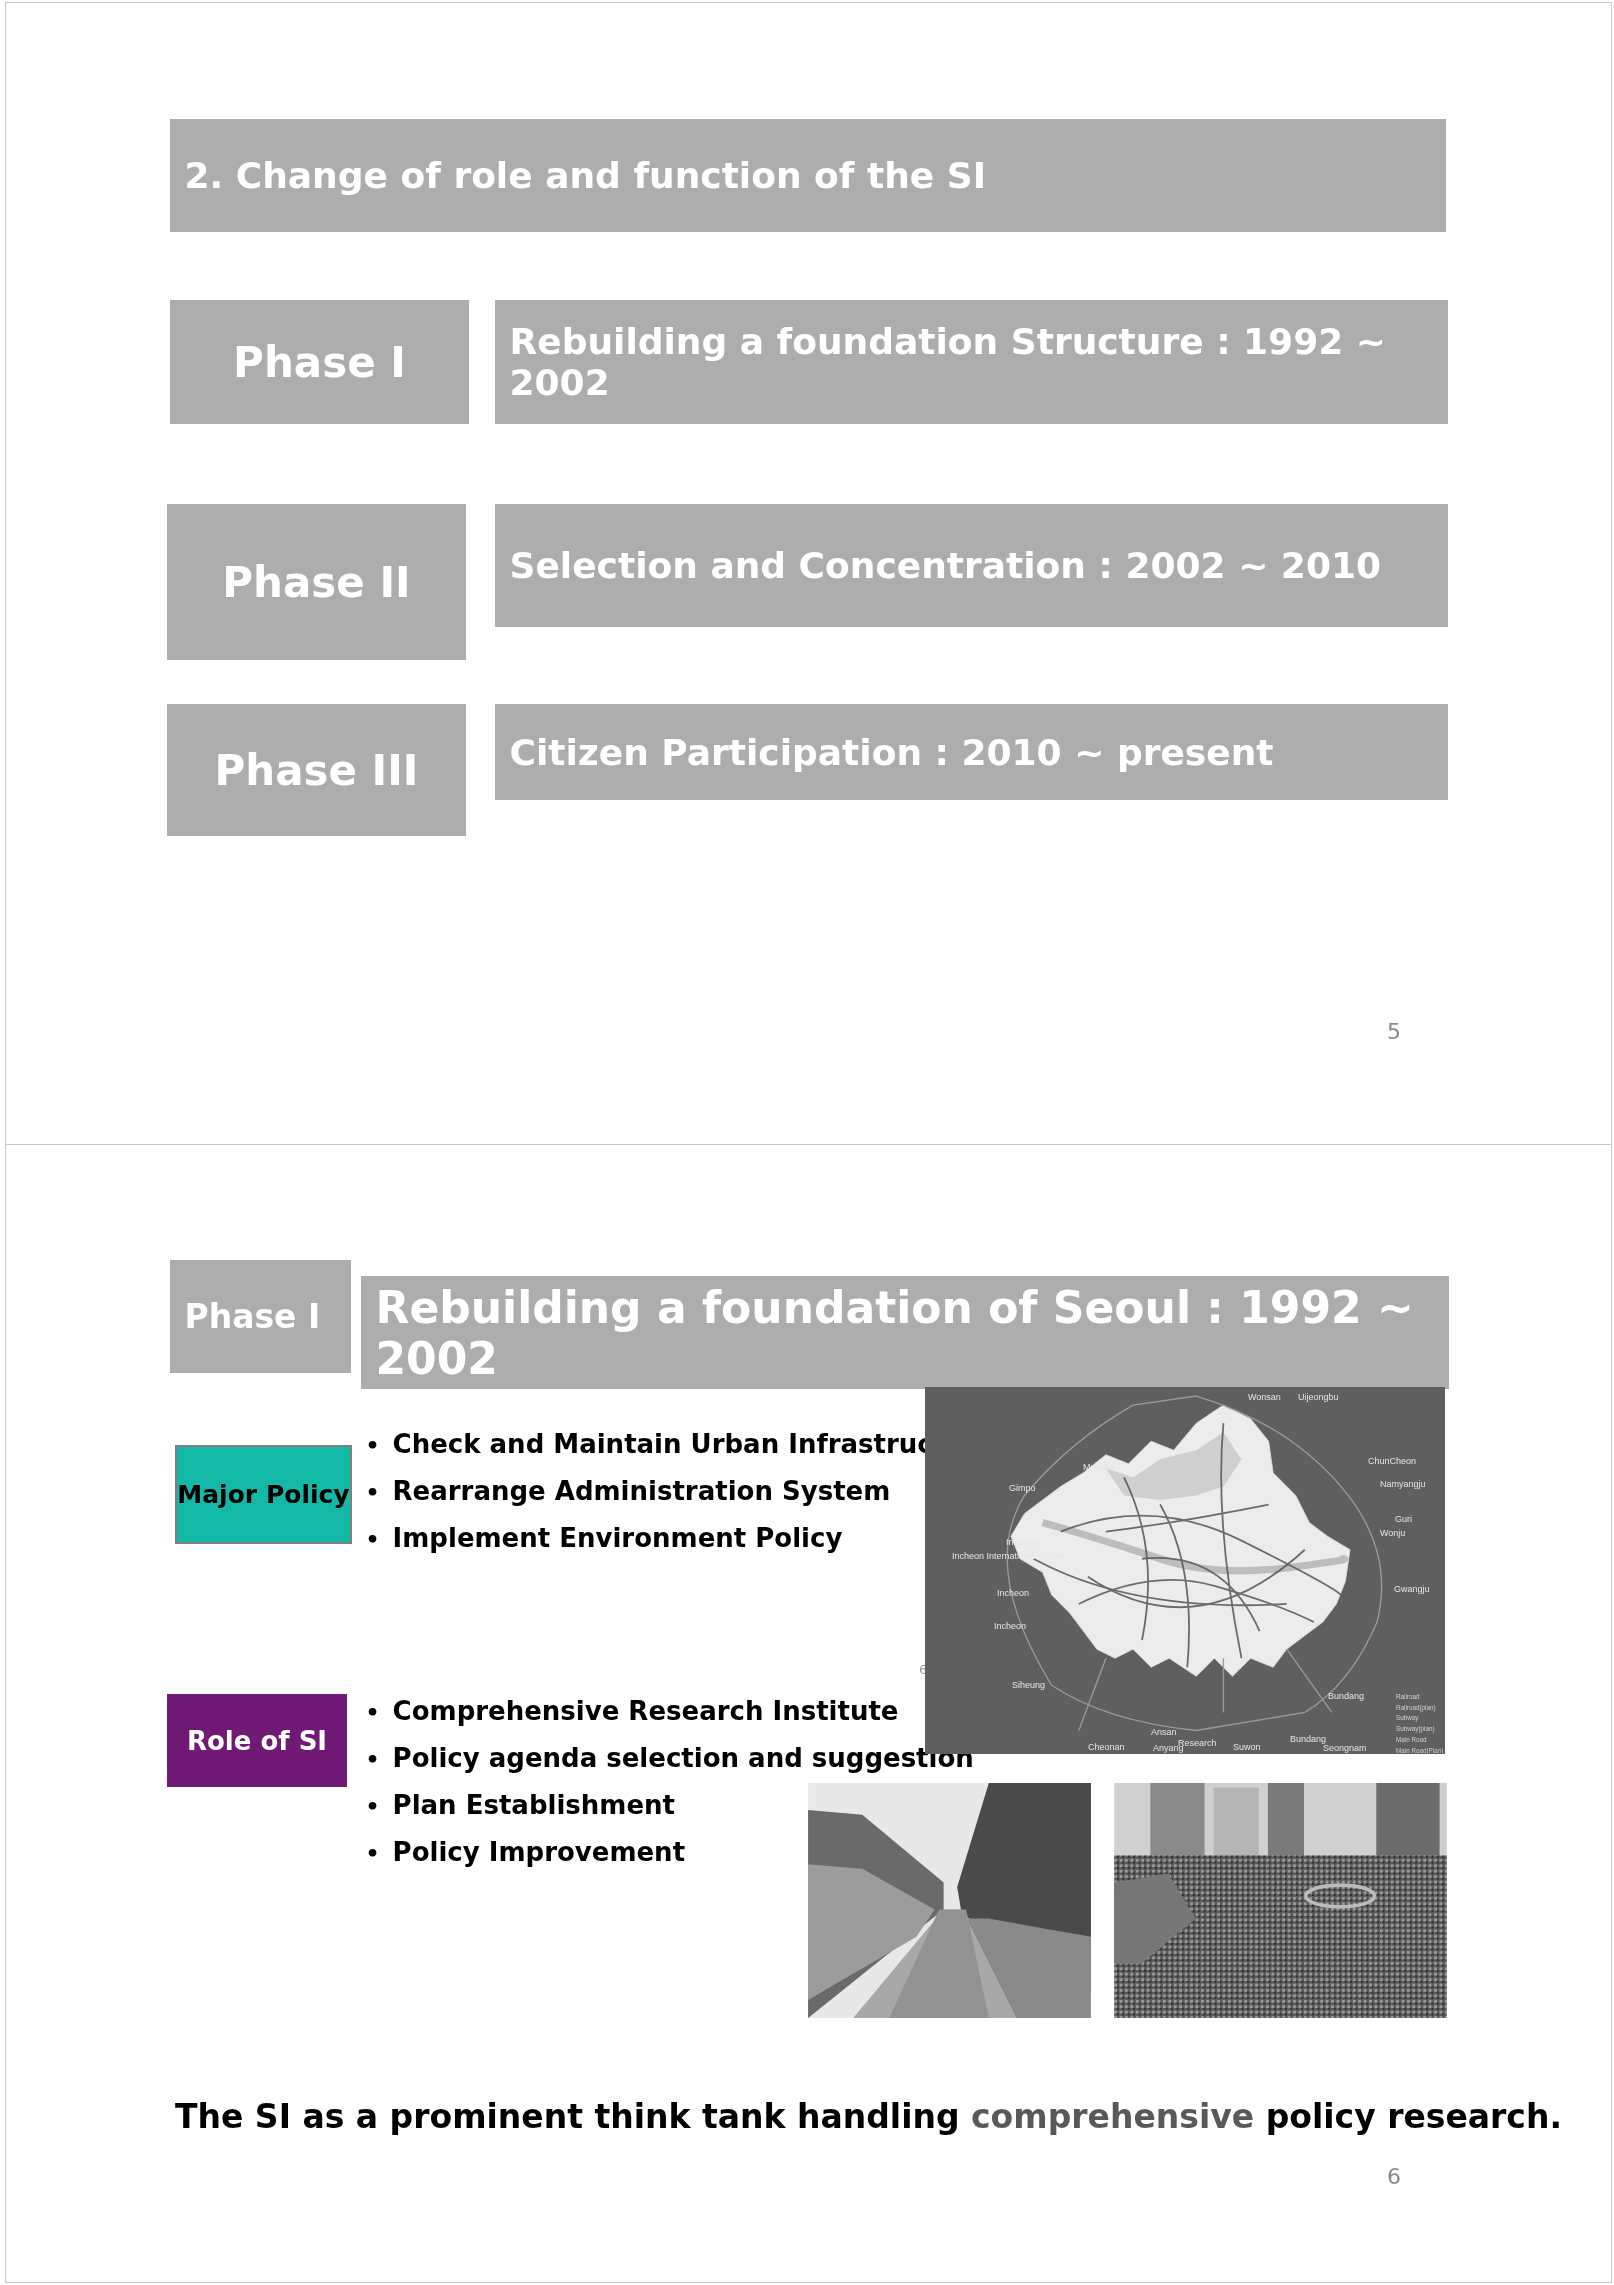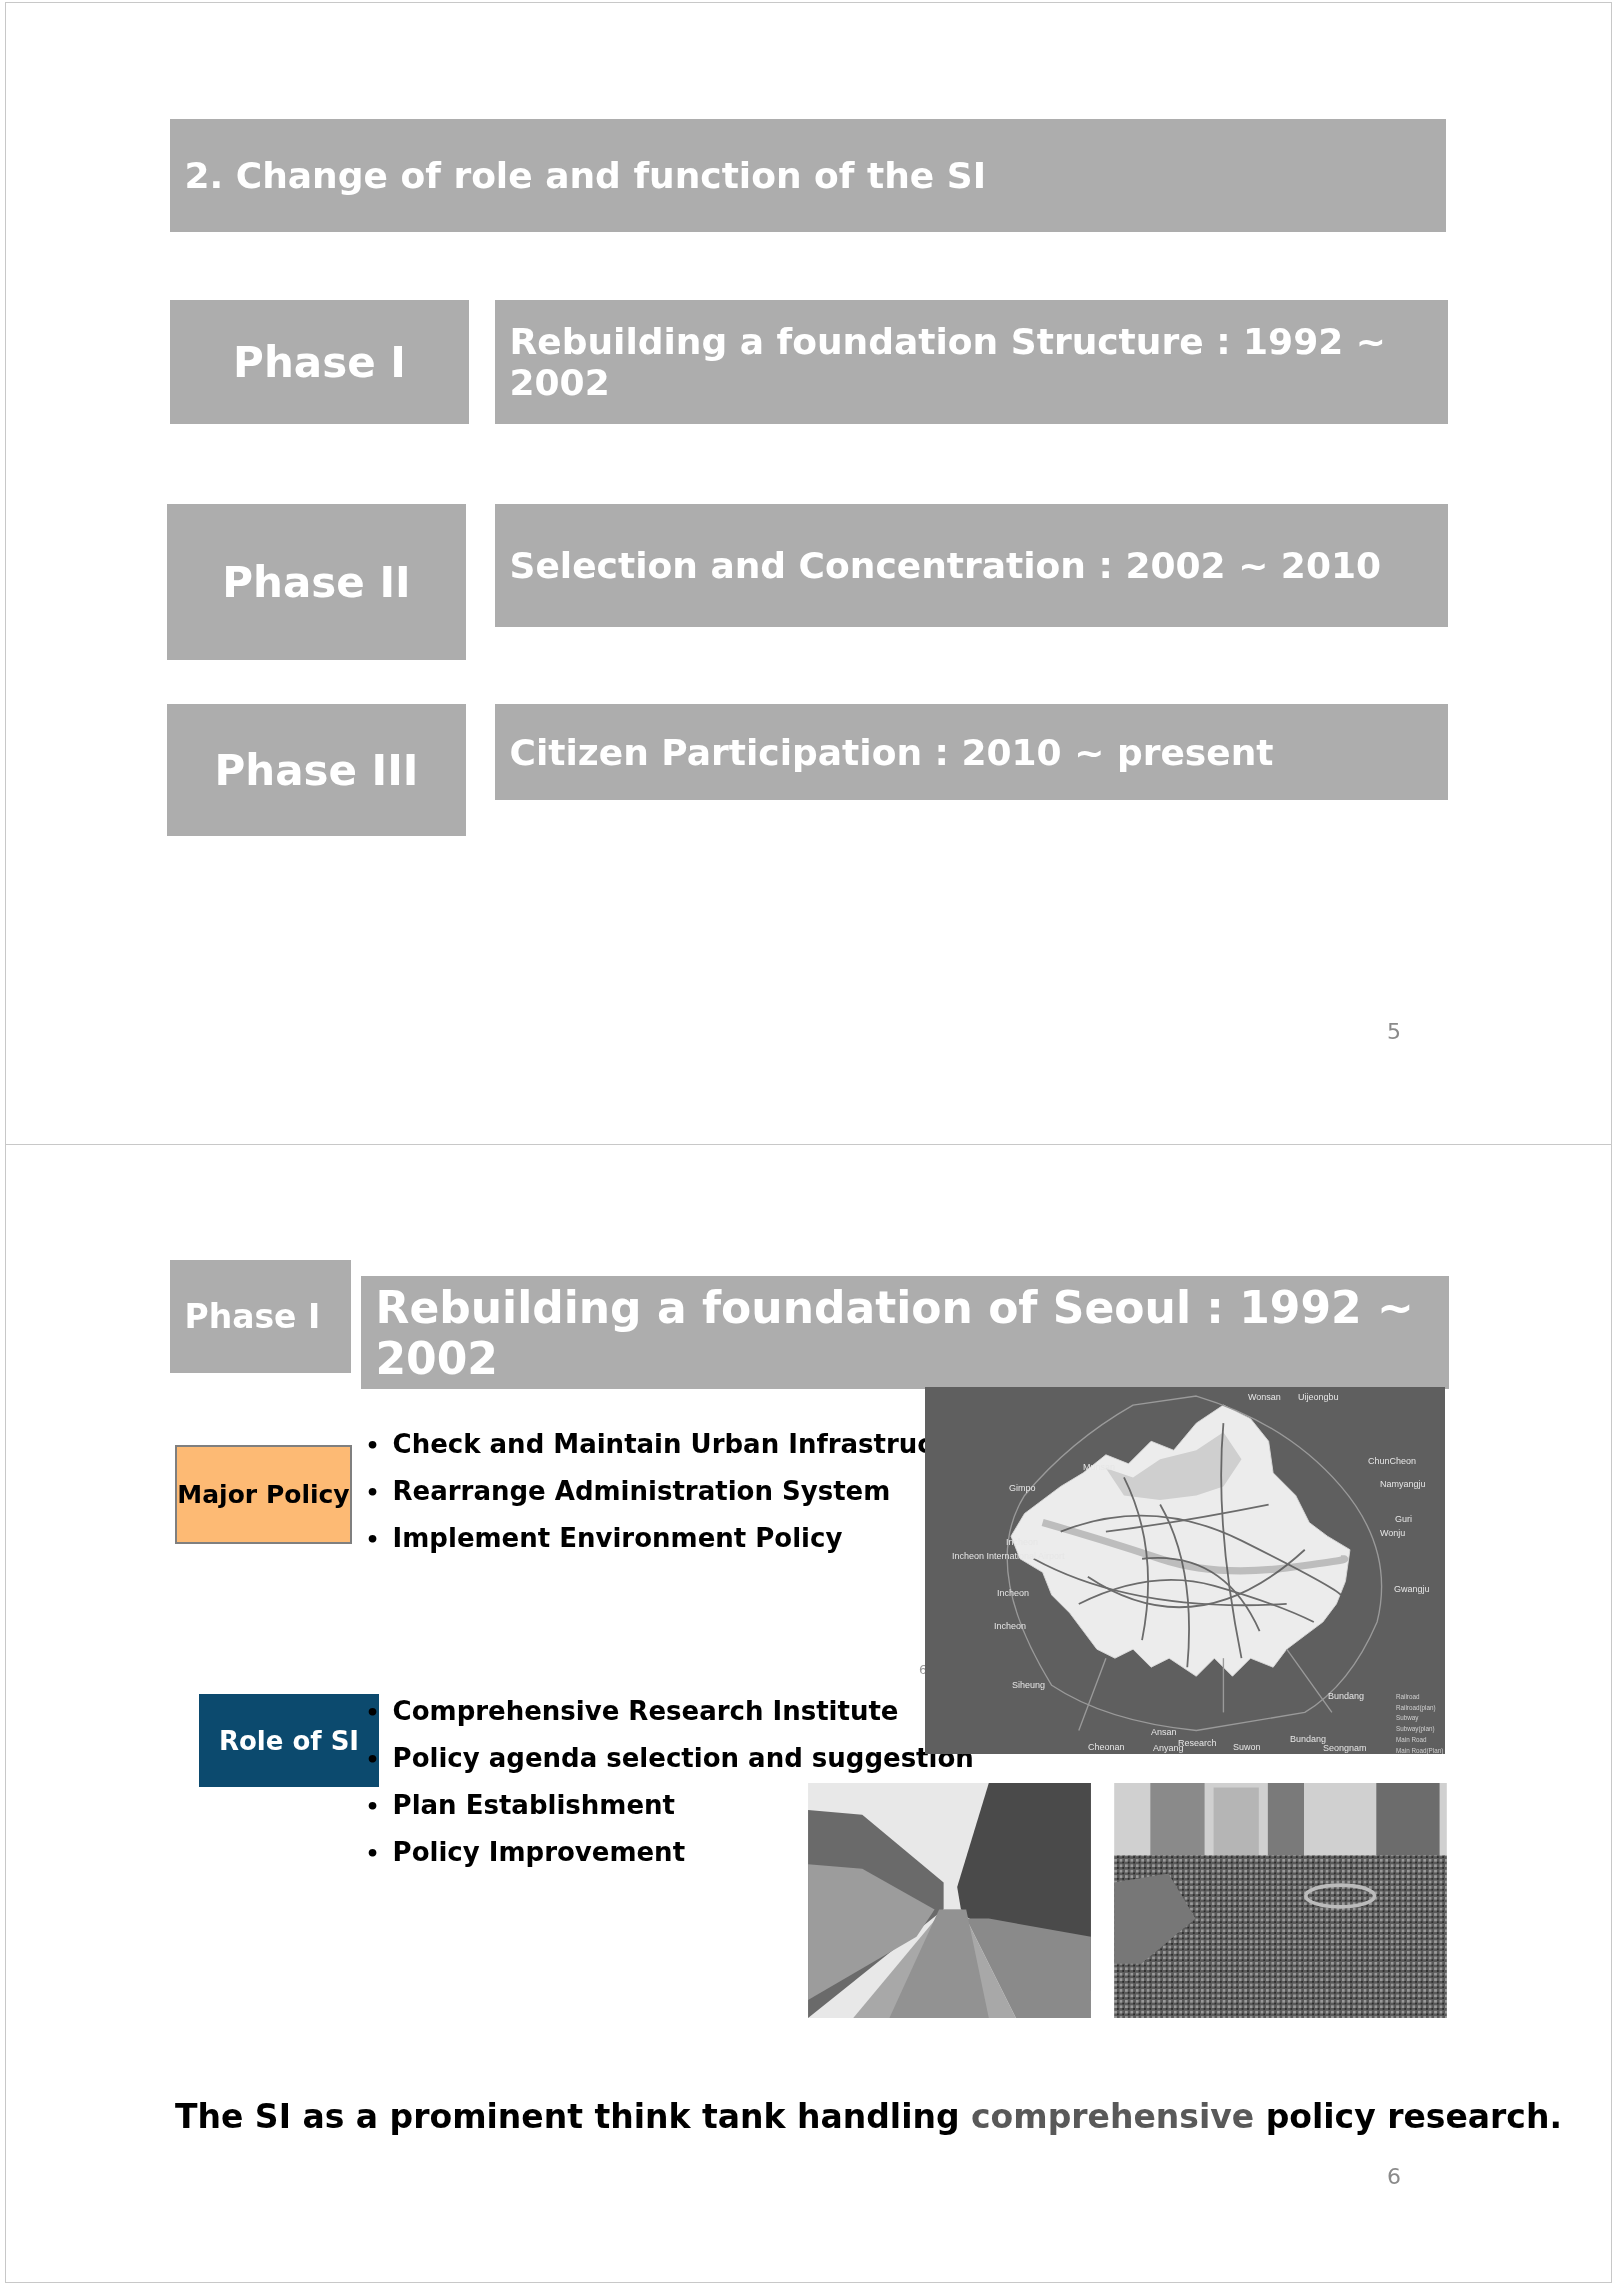--- a/index.html
+++ b/index.html
@@ -18,28 +18,28 @@
   .title-bar { left: 170px; top: 119px; width: 1276px; height: 113px; font-size: 36px; padding-left: 14.5px; }
   .phase-label { width: 299px; font-size: 42px; }
   .phase-content { left: 495px; width: 953px; font-size: 36px; padding-left: 14.5px; }
   .page-num { position: absolute; font-size: 22px; color: #8a8a8a; font-family: "DejaVu Sans", sans-serif; }
 
   .s2-phase { left: 170px; top: 1260px; width: 181px; height: 113px; font-size: 33px; padding-left: 14.5px; }
   .s2-title { left: 361px; top: 1260px; width: 1088px; height: 113px; font-size: 44px; padding-left: 14.5px; margin-top: 16px; }
 
   .major-box {
     position: absolute; left: 175px; top: 1445px; width: 177px; height: 99px;
-    border: 2.7px solid #7f7f7f; box-sizing: border-box; background: #fdba74;
+    border: 2.7px solid #7f7f7f; box-sizing: border-box; background: #14b8a6;
     display: flex; align-items: center; justify-content: center;
     font-size: 25px; font-weight: bold; color: #000;
   }
   .role-box {
     position: absolute; left: 167px; top: 1694px; width: 180px; height: 93px;
-    background: #0c4a6e; color: #fff; font-size: 26px; font-weight: bold;
-    display: flex; align-items: center; justify-content: center; margin-left: 32px;
+    background: #701a75; color: #fff; font-size: 26px; font-weight: bold;
+    display: flex; align-items: center; justify-content: center;
   }
   .bullets { position: absolute; left: 362px; margin: 0; padding: 0; list-style: none; }
   .bullets li {
     font-size: 26px; font-weight: bold; color: #000; height: 47px; line-height: 47px;
     white-space: nowrap;
   }
   .bullets li .dot { display: inline-block; width: 27px; font-size: 22px; text-align: left; padding-left: 3.6px; }
 
   .map {
     position: absolute; left: 925px; top: 1387px; width: 520px; height: 367px;

